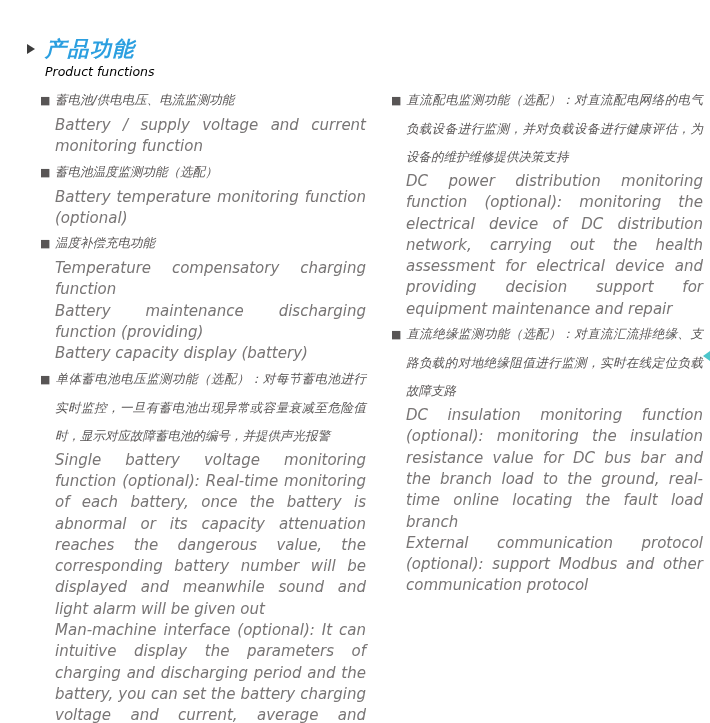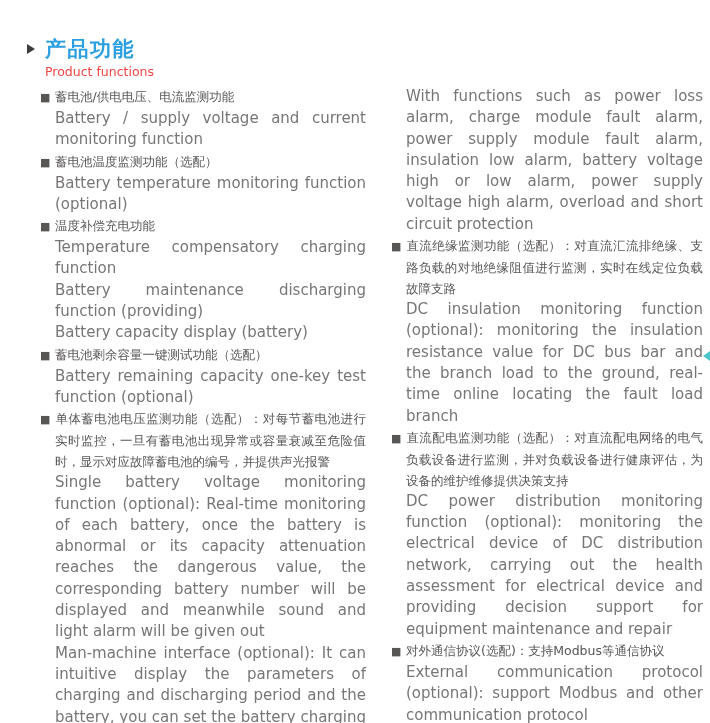--- a/index.html
+++ b/index.html
@@ -1,38 +1,38 @@
 <!DOCTYPE html>
 <html><head>
 <meta charset="utf-8">
 <style>
-  * { margin:0; padding:0; box-sizing:border-box; }
+  * { margin:0; padding:0; box-sizing:border-box;font-style:italic; }
   html,body { width:710px; height:723px; background:#ffffff; overflow:hidden; }
   body { font-family:"DejaVu Sans","Liberation Sans",sans-serif; }
 
   .page { position:relative; width:710px; height:723px; background:#fff; }
 
   
   .header { position:absolute; left:27px; top:37px; display:flex; align-items:flex-start; }
   .tri { width:0; height:0; margin-top:7px;
          border-left:8px solid #3c3c3c;
          border-top:5px solid transparent;
          border-bottom:5px solid transparent; }
   .header-text { margin-left:10px; }
   .title-zh { color:#2b9fe0; font-size:21px; font-weight:bold; letter-spacing:1.5px; line-height:24px; }
-  .title-en { color:#ef4444; font-size:12.5px; margin-top:3px; }
+  .title-en { color:#000000; font-size:12.5px; margin-top:3px; }
 
   
   .columns { position:absolute; left:40px; top:86px; width:663px; display:flex; gap:25px; }
   .col { display:block; }
   .col-left  { width:326px; flex:none; }
   .col-right { flex:1; min-width:0; }
 
   .item { margin:0; }
-  .zh { color:#585555; font-size:12.5px; line-height:21px;
+  .zh { color:#585555; font-size:12.5px; line-height:28px;
         padding-left:15px; text-indent:-15px; text-align:justify; }
   .bullet { color:#585555; font-size:11px; display:inline-block; width:15px; text-indent:0; }
   .en { color:#787575; font-size:15px; line-height:21.3px;
         padding-left:15px; text-align:justify; }
 
   
   .edge-mark { position:absolute; right:0; top:351px; width:0; height:0;
                border-right:7px solid #4cc5ca;
                border-top:5px solid transparent;
                border-bottom:5px solid transparent; }
@@ -64,45 +64,41 @@
           <div class="zh"><span class="bullet">■</span>温度补偿充电功能</div>
           <div class="en">Temperature compensatory charging function</div>
         </div>
         <div class="item">
           <div class="en">Battery maintenance discharging function (providing)</div>
         </div>
         <div class="item">
           <div class="en">Battery capacity display (battery)</div>
         </div>
         <div class="item">
-          <div class="zh"><span class="bullet">■</span>蓄电池剩余容量一键测试功能（选配）</div>
-          <div class="en">Battery remaining capacity one-key test function (optional)</div>
         </div>
         <div class="item">
           <div class="zh"><span class="bullet">■</span>单体蓄电池电压监测功能（选配）：对每节蓄电池进行实时监控，一旦有蓄电池出现异常或容量衰减至危险值时，显示对应故障蓄电池的编号，并提供声光报警</div>
           <div class="en">Single battery voltage monitoring function (optional): Real-time monitoring of each battery, once the battery is abnormal or its capacity attenuation reaches the dangerous value, the corresponding battery number will be displayed and meanwhile sound and light alarm will be given out</div>
         </div>
         <div class="item">
           <div class="en">Man-machine interface (optional): It can intuitive display the parameters of charging and discharging period and the battery, you can set the battery charging voltage and current, average and floating charging conversion current value, high or low pressure alarm value, high or low temperature alarm and other parameters</div>
         </div>
       </div>
     <div class="col col-right" id="col-right">
         <div class="item">
-          <div class="en">With functions such as power loss alarm, charge module fault alarm, power supply module fault alarm, insulation low alarm, battery voltage high or low alarm, power supply voltage high alarm, overload and short circuit protection</div>
+        </div>
+        <div class="item">
+          <div class="zh"><span class="bullet">■</span>直流配电监测功能（选配）：对直流配电网络的电气负载设备进行监测，并对负载设备进行健康评估，为设备的维护维修提供决策支持</div>
+          <div class="en">DC power distribution monitoring function (optional): monitoring the electrical device of DC distribution network, carrying out the health assessment for electrical device and providing decision support for equipment maintenance and repair</div>
         </div>
         <div class="item">
           <div class="zh"><span class="bullet">■</span>直流绝缘监测功能（选配）：对直流汇流排绝缘、支路负载的对地绝缘阻值进行监测，实时在线定位负载故障支路</div>
           <div class="en">DC insulation monitoring function (optional): monitoring the insulation resistance value for DC bus bar and the branch load to the ground, real-time online locating the fault load branch</div>
         </div>
         <div class="item">
-          <div class="zh"><span class="bullet">■</span>直流配电监测功能（选配）：对直流配电网络的电气负载设备进行监测，并对负载设备进行健康评估，为设备的维护维修提供决策支持</div>
-          <div class="en">DC power distribution monitoring function (optional): monitoring the electrical device of DC distribution network, carrying out the health assessment for electrical device and providing decision support for equipment maintenance and repair</div>
-        </div>
-        <div class="item">
-          <div class="zh"><span class="bullet">■</span>对外通信协议(选配)：支持Modbus等通信协议</div>
           <div class="en">External communication protocol (optional): support Modbus and other communication protocol</div>
         </div>
       </div>
   </div>
 
   <span class="edge-mark"></span>
 
 </div>
 
 </body></html>

